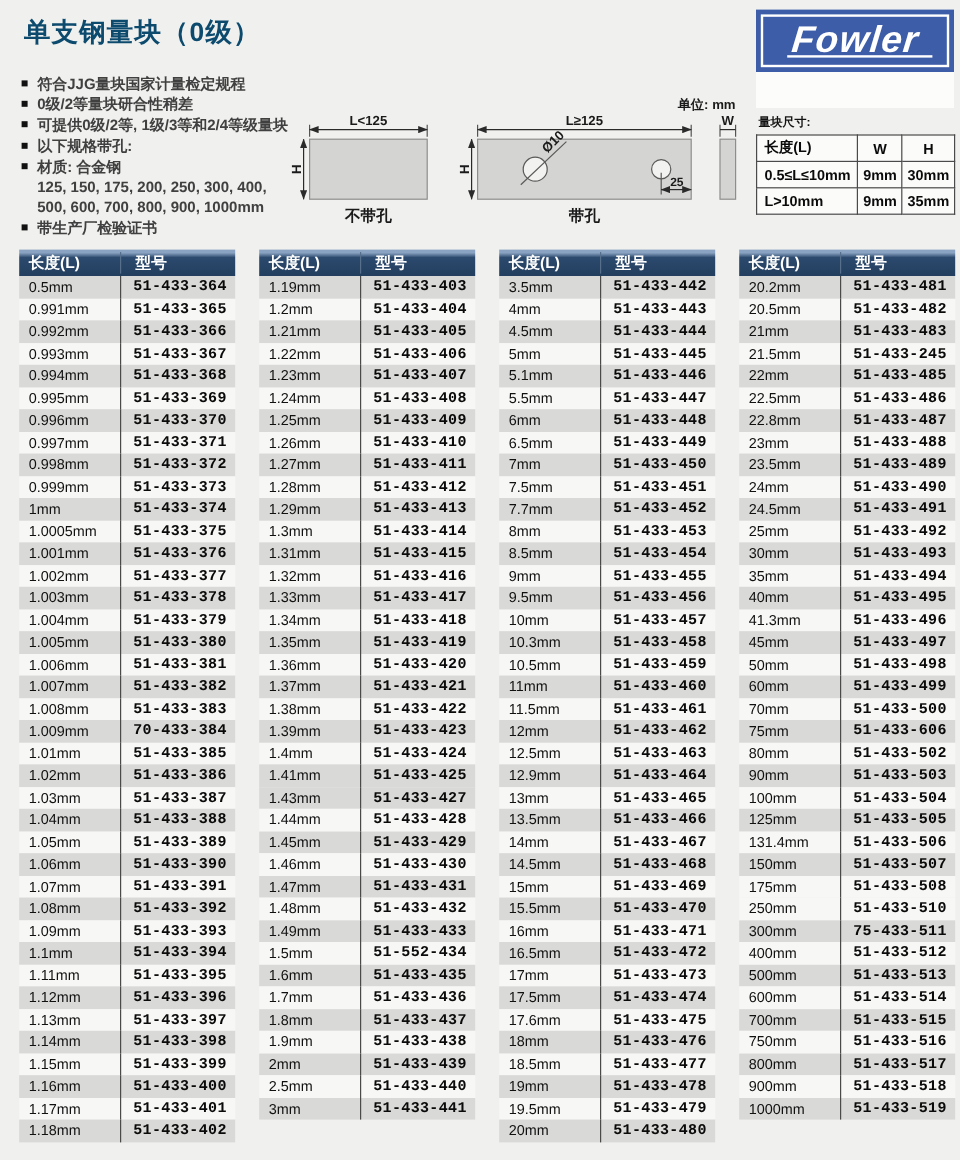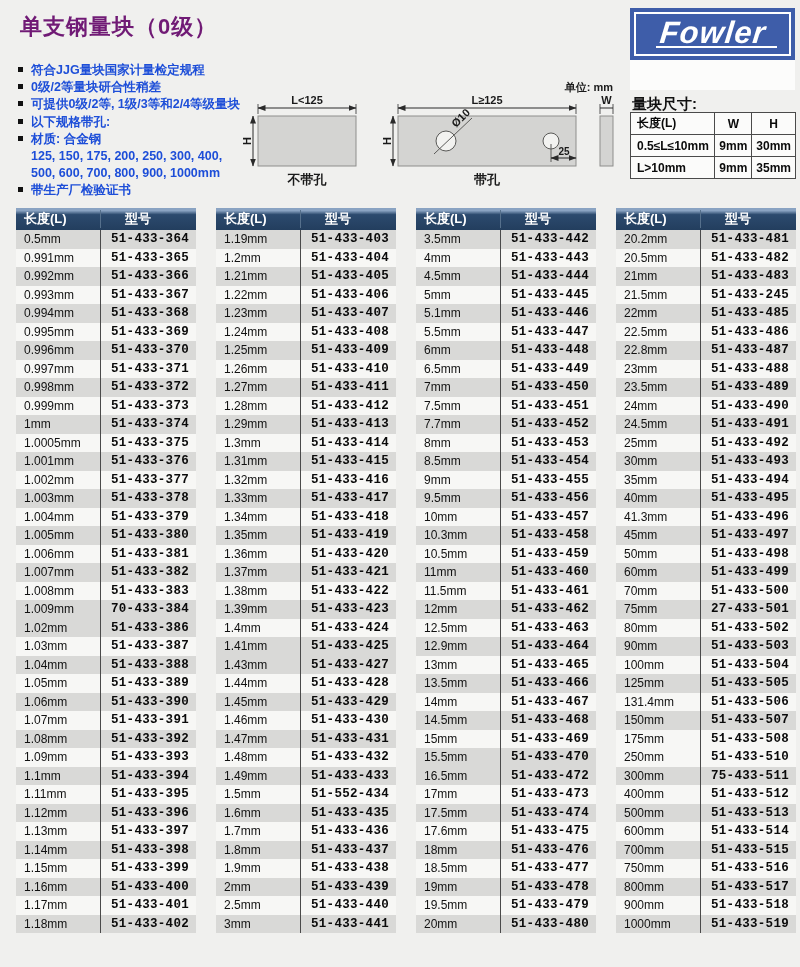--- a/index.html
+++ b/index.html
@@ -4,21 +4,21 @@
 <style>
   html,body{margin:0;padding:0;}
   body{
     width:800px;height:967px;
     background:#f0f0ee;
     font-family:"Liberation Sans",sans-serif;
     position:relative;overflow:hidden;color:#111;
   }
   .title{
     position:absolute;left:20px;top:12px;
-    font-size:22px;font-weight:bold;letter-spacing:1px;color:#701a75;
+    font-size:22px;font-weight:bold;letter-spacing:1px;color:#0c4a6e;
   }
   
   .logo{
     position:absolute;left:630px;top:8px;width:165px;height:52px;
     background:#3e5da9;padding:4px;box-sizing:border-box;
   }
   .logo-inner{
     border:2px solid #ffffff;width:100%;height:100%;box-sizing:border-box;
     display:flex;align-items:center;justify-content:center;position:relative;
   }
@@ -28,36 +28,36 @@
   }
   .logo-underline{
     position:absolute;left:20px;right:12px;bottom:6px;height:2.5px;background:#fff;
   }
   .logo-blank{
     position:absolute;left:630px;top:60px;width:165px;height:30px;background:#fcfcfb;
   }
   
   .features{
     position:absolute;left:18px;top:62px;margin:0;padding:0;list-style:none;
-    font-size:12.5px;font-weight:bold;line-height:17.2px;width:240px;color:#1d4ed8;
+    font-size:12.5px;font-weight:bold;line-height:17.2px;width:240px;color:#404040;
   }
   .features li{white-space:nowrap;}
   .bullet-sq{
     display:inline-block;width:5px;height:5px;background:#111;
     margin-right:8px;vertical-align:2px;
   }
   .no-bullet{padding-left:13px;}
   
   svg.diagram{position:absolute;left:246px;top:78px;overflow:visible;}
   .dim-text{font-size:11px;font-weight:bold;fill:#1a1a1a;font-family:"Liberation Sans",sans-serif;}
   .cap-text{font-size:13px;font-weight:bold;fill:#1a1a1a;font-family:"Liberation Sans",sans-serif;}
   .small-dim{font-size:10px;font-weight:bold;fill:#1a1a1a;font-family:"Liberation Sans",sans-serif;}
   
   .size-label{
-    position:absolute;left:632px;top:95px;font-size:15px;font-weight:bold;text-align:right;
+    position:absolute;left:632px;top:95px;font-size:10px;font-weight:bold;text-align:right;
   }
   table.size-table{
     position:absolute;left:630px;top:112px;width:166px;
     border-collapse:collapse;background:#fbfbfa;
   }
   table.size-table th,table.size-table td{
     border:1px solid #4a4a4a;font-size:12px;font-weight:bold;
     height:19px;padding:1px 4px;color:#0a0a0a;
   }
   table.size-table .c0{width:58%;text-align:left;padding-left:6px;}
@@ -66,21 +66,21 @@
   .tables{
     position:absolute;left:16px;top:208px;display:flex;gap:20px;
   }
   .ptable{width:180px;}
   .phead{
     height:22px;display:flex;align-items:center;
     background:linear-gradient(to bottom,#8aa3c2 0%,#8aa3c2 12%,#2c4a6e 30%,#233e5e 100%);
     color:#fff;font-size:13px;font-weight:bold;
   }
   .phead .len{width:84px;padding-left:8px;box-sizing:border-box;}
-  .phead .model{flex:1;padding-left:24px;border-left:1px solid #56708c;box-sizing:border-box;}
+  .phead .model{flex:1;padding-left:12px;border-left:1px solid #56708c;box-sizing:border-box;}
   .prow{height:18.5px;display:flex;align-items:stretch;font-size:12px;}
   .prow.r0{background:#d9d9d7;}
   .prow.r1{background:#f7f7f5;}
   .prow .len{
     width:84px;padding-left:8px;box-sizing:border-box;
     display:flex;align-items:center;color:#111;
   }
   .prow .model{
     flex:1;padding-left:10px;border-left:1px solid #4a4a4a;box-sizing:border-box;
     display:flex;align-items:center;
@@ -266,20 +266,24 @@
         <span class="model">51-433-382</span>
       </div>
       <div class="prow r1">
         <span class="len">1.008mm</span>
         <span class="model">51-433-383</span>
       </div>
       <div class="prow r0">
         <span class="len">1.009mm</span>
         <span class="model">70-433-384</span>
       </div>
+      <div class="prow r1">
+        <span class="len">1.01mm</span>
+        <span class="model">51-433-385</span>
+      </div>
       <div class="prow r0">
         <span class="len">1.02mm</span>
         <span class="model">51-433-386</span>
       </div>
       <div class="prow r1">
         <span class="len">1.03mm</span>
         <span class="model">51-433-387</span>
       </div>
       <div class="prow r0">
         <span class="len">1.04mm</span>
@@ -614,20 +618,24 @@
         <span class="model">51-433-468</span>
       </div>
       <div class="prow r1">
         <span class="len">15mm</span>
         <span class="model">51-433-469</span>
       </div>
       <div class="prow r0">
         <span class="len">15.5mm</span>
         <span class="model">51-433-470</span>
       </div>
+      <div class="prow r1">
+        <span class="len">16mm</span>
+        <span class="model">51-433-471</span>
+      </div>
       <div class="prow r0">
         <span class="len">16.5mm</span>
         <span class="model">51-433-472</span>
       </div>
       <div class="prow r1">
         <span class="len">17mm</span>
         <span class="model">51-433-473</span>
       </div>
       <div class="prow r0">
         <span class="len">17.5mm</span>
@@ -738,21 +746,21 @@
       <div class="prow r0">
         <span class="len">60mm</span>
         <span class="model">51-433-499</span>
       </div>
       <div class="prow r1">
         <span class="len">70mm</span>
         <span class="model">51-433-500</span>
       </div>
       <div class="prow r0">
         <span class="len">75mm</span>
-        <span class="model">27-433-501</span>
+        <span class="model">51-433-606</span>
       </div>
       <div class="prow r1">
         <span class="len">80mm</span>
         <span class="model">51-433-502</span>
       </div>
       <div class="prow r0">
         <span class="len">90mm</span>
         <span class="model">51-433-503</span>
       </div>
       <div class="prow r1">

